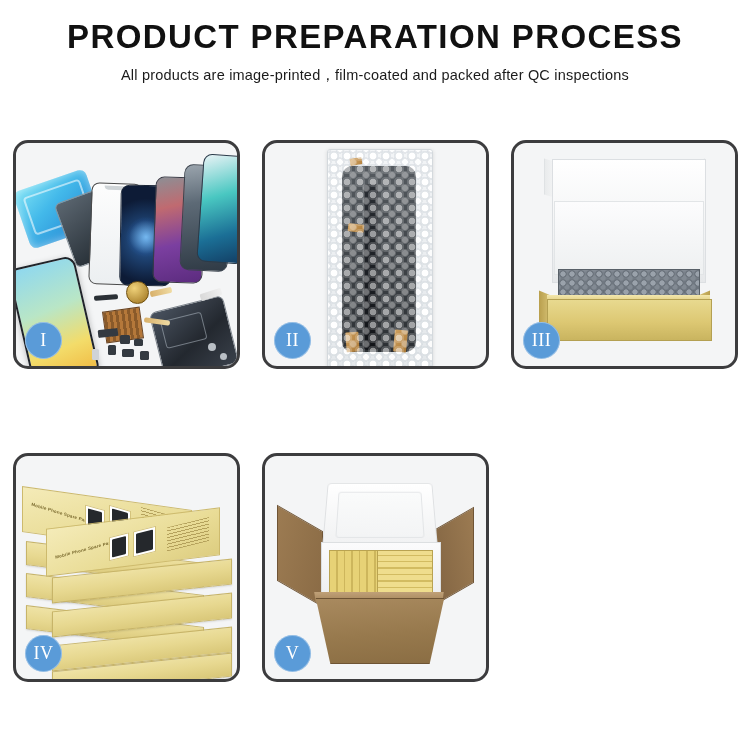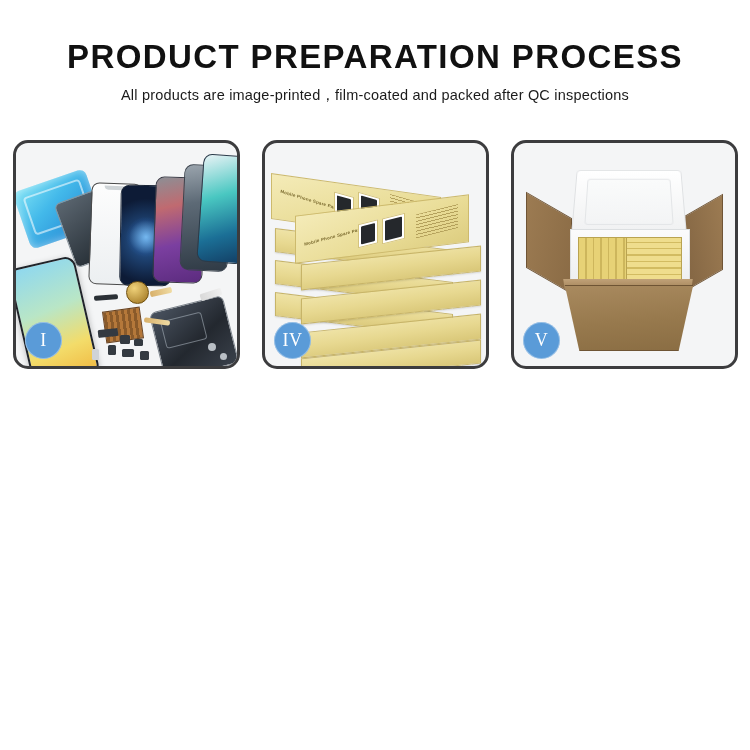--- a/index.html
+++ b/index.html
@@ -6,21 +6,21 @@
   body{
     width:750px;height:750px;background:#ffffff;
     font-family:"Liberation Sans",sans-serif;
     overflow:hidden;position:relative;
   }
   .page{width:750px;height:750px;position:relative;}
 
   
   .header{position:absolute;left:0;top:0;width:750px;text-align:center;}
   .title{
-    margin:0;padding-top:40px;
+    margin:0;padding-top:20px;
     font-family:"Liberation Sans",sans-serif;
     font-size:33px;font-weight:700;color:#111111;
     letter-spacing:1.4px;line-height:1.05;white-space:nowrap;
   }
   .subtitle{
     margin:0;padding-top:11px;
     font-size:14.5px;font-weight:400;color:#1b1b1b;
     letter-spacing:.2px;white-space:nowrap;text-align:center;
   }
 
@@ -374,21 +374,49 @@
         <div class="chip" style="left:106px;top:206px;width:12px;height:8px;"></div>
         <div class="chip" style="left:76px;top:206px;width:7px;height:11px;background:#cfd3d7;"></div>
         <div class="chip" style="left:124px;top:208px;width:9px;height:9px;"></div>
         <div class="chip" style="left:192px;top:200px;width:8px;height:8px;background:#b9bfc5;border-radius:50%;"></div>
         <div class="chip" style="left:204px;top:210px;width:7px;height:7px;background:#b9bfc5;border-radius:50%;"></div>
         <div class="chip" style="left:184px;top:148px;width:22px;height:7px;background:linear-gradient(90deg,#d9d9d9,#f0f0f0);transform:rotate(-18deg);"></div>
       </div>
       <div class="badge">I</div>
     </div>
 
-
+    <div class="panel p2">
+      <div class="panel-stage">
+        <div class="bubblebag">
+          <div class="inner-screen"></div>
+          <div class="ribbon"></div>
+          <div class="tape" style="left:22px;top:8px;width:12px;height:7px;transform:rotate(-8deg);"></div>
+          <div class="tape" style="left:20px;top:74px;width:16px;height:8px;transform:rotate(6deg);"></div>
+          <div class="tape" style="left:18px;top:182px;width:13px;height:20px;transform:rotate(-4deg);"></div>
+          <div class="tape" style="left:66px;top:180px;width:13px;height:22px;transform:rotate(5deg);"></div>
+          <div class="bubble-overlay"></div>
+        </div>
+      </div>
+      <div class="badge">II</div>
+    </div>
+
+    <div class="panel p3">
+      <div class="panel-stage">
+        <div class="lid-flapL"></div>
+        <div class="lid-flapR"></div>
+        <div class="lid"></div>
+        <div class="foam"></div>
+        <div class="greybubble"></div>
+        <div class="box-edgeL"></div>
+        <div class="box-edgeR"></div>
+        <div class="box-rim"></div>
+        <div class="box-front"></div>
+      </div>
+      <div class="badge">III</div>
+    </div>
 
     <div class="panel p4">
       <div class="panel-stage stack">
 
         <div class="bx" style="left:10px;top:96px;width:176px;height:22px;transform:skewY(7deg);"></div>
         <div class="bx" style="left:10px;top:128px;width:176px;height:22px;transform:skewY(7deg);"></div>
         <div class="bx" style="left:10px;top:160px;width:176px;height:22px;transform:skewY(7deg);"></div>
 
         <div class="bx" style="left:36px;top:112px;width:178px;height:24px;transform:skewY(-6deg);"></div>
         <div class="bx" style="left:36px;top:146px;width:178px;height:24px;transform:skewY(-6deg);"></div>

